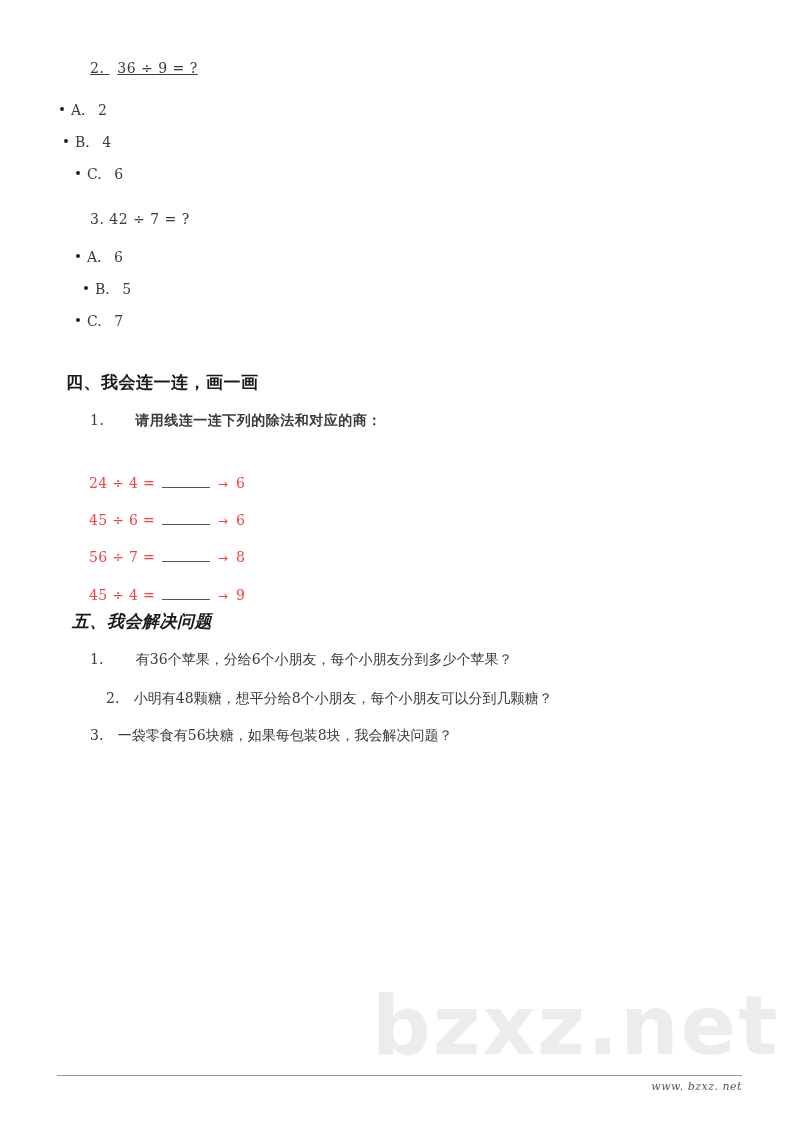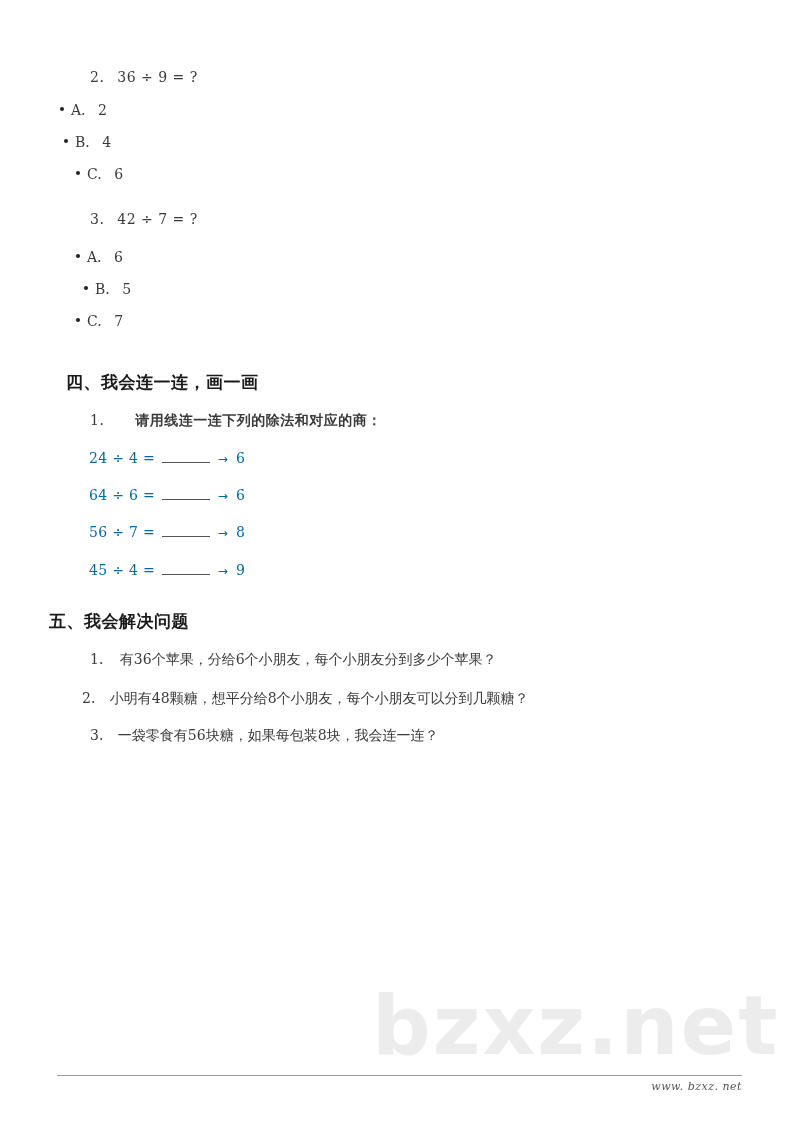--- a/index.html
+++ b/index.html
@@ -39,22 +39,23 @@
     .section-title {
       font-family: "DejaVu Sans", "Liberation Sans", sans-serif;
       font-weight: bold;
       font-size: 17px;
       color: #1a1a1a;
       letter-spacing: 0.5px;
       margin-left: 8px;
     }
     .eq {
       font-size: 14px;
-      color: #0369a1;
+      color: #ef4444;
       letter-spacing: 0.3px;
+      margin-top: 25px;
     }
     .eq .blank {
       display: inline-block;
       width: 48px;
       border-bottom: 1px solid #555;
       margin: 0 8px 0 2px;
       vertical-align: baseline;
     }
     .eq .arrow {
       margin-right: 8px;
@@ -84,40 +85,40 @@
       font-family: "DejaVu Serif", "Liberation Serif", serif;
       font-style: italic;
       font-size: 11px;
       color: #555;
       letter-spacing: 0.5px;
     }
   </style>
 </head>
 <body>
 
-<div class="abs q-line" style="left:90px; top:69px;">
+<div class="abs q-line" style="left:90px; top:60px;text-decoration:underline;">
   <span>2.</span>
   <span style="margin-left:8px;">36 ÷ 9 = ?</span>
 </div>
 <div class="abs opt" style="left:60px; top:102px;">
   <span class="dot"></span><span>A.</span>
   <span style="margin-left:8px;">2</span>
 </div>
 <div class="abs opt" style="left:64px; top:134px;">
   <span class="dot"></span><span>B.</span>
   <span style="margin-left:8px;">4</span>
 </div>
 <div class="abs opt" style="left:76px; top:166px;">
   <span class="dot"></span><span>C.</span>
   <span style="margin-left:8px;">6</span>
 </div>
 
 <div class="abs q-line" style="left:90px; top:211px;">
   <span>3.</span>
-  <span style="margin-left:8px;">42 ÷ 7 = ?</span>
+  <span style="">42 ÷ 7 = ?</span>
 </div>
 <div class="abs opt" style="left:76px; top:249px;">
   <span class="dot"></span><span>A.</span>
   <span style="margin-left:8px;">6</span>
 </div>
 <div class="abs opt" style="left:84px; top:281px;">
   <span class="dot"></span><span>B.</span>
   <span style="margin-left:8px;">5</span>
 </div>
 <div class="abs opt" style="left:76px; top:313px;">
@@ -129,42 +130,42 @@
 <div class="abs q-line" style="left:90px; top:412px;">
   <span>1.</span>
   <span style="margin-left:26px;font-weight:bold;">请用线连一连下列的除法和对应的商：</span>
 </div>
 
 <div class="abs eq" style="left:89px; top:450px;">
   <span>24 ÷ 4 =</span>
   <span class="blank"></span><span class="arrow">→</span><span>6</span>
 </div>
 <div class="abs eq" style="left:89px; top:487px;">
-  <span>64 ÷ 6 =</span>
+  <span>45 ÷ 6 =</span>
   <span class="blank"></span><span class="arrow">→</span><span>6</span>
 </div>
 <div class="abs eq" style="left:89px; top:524px;">
   <span>56 ÷ 7 =</span>
   <span class="blank"></span><span class="arrow">→</span><span>8</span>
 </div>
 <div class="abs eq" style="left:89px; top:562px;">
   <span>45 ÷ 4 =</span>
   <span class="blank"></span><span class="arrow">→</span><span>9</span>
 </div>
 
-<div class="abs section-title" style="left:41px; top:610px;">五、我会解决问题</div>
+<div class="abs section-title" style="left:64px; top:610px;font-style:italic;">五、我会解决问题</div>
 <div class="abs prob" style="left:90px; top:651px;">
   <span>1.</span>
-  <span style="margin-left:12px;">有36个苹果，分给6个小朋友，每个小朋友分到多少个苹果？</span>
+  <span style="margin-left:28px;">有36个苹果，分给6个小朋友，每个小朋友分到多少个苹果？</span>
 </div>
-<div class="abs prob" style="left:82px; top:690px;">
+<div class="abs prob" style="left:106px; top:690px;">
   <span>2.</span>
   <span style="margin-left:10px;">小明有48颗糖，想平分给8个小朋友，每个小朋友可以分到几颗糖？</span>
 </div>
 <div class="abs prob" style="left:90px; top:727px;">
   <span>3.</span>
-  <span style="margin-left:10px;">一袋零食有56块糖，如果每包装8块，我会连一连？</span>
+  <span style="margin-left:10px;">一袋零食有56块糖，如果每包装8块，我会解决问题？</span>
 </div>
 
 <div class="abs watermark" style="left:372px; top:978px;">bzxz.net</div>
 
 <div class="footer-rule"></div>
 <div class="abs footer-text" style="right:58px; top:1080px;">www. bzxz. net</div>
 
 </body></html>

